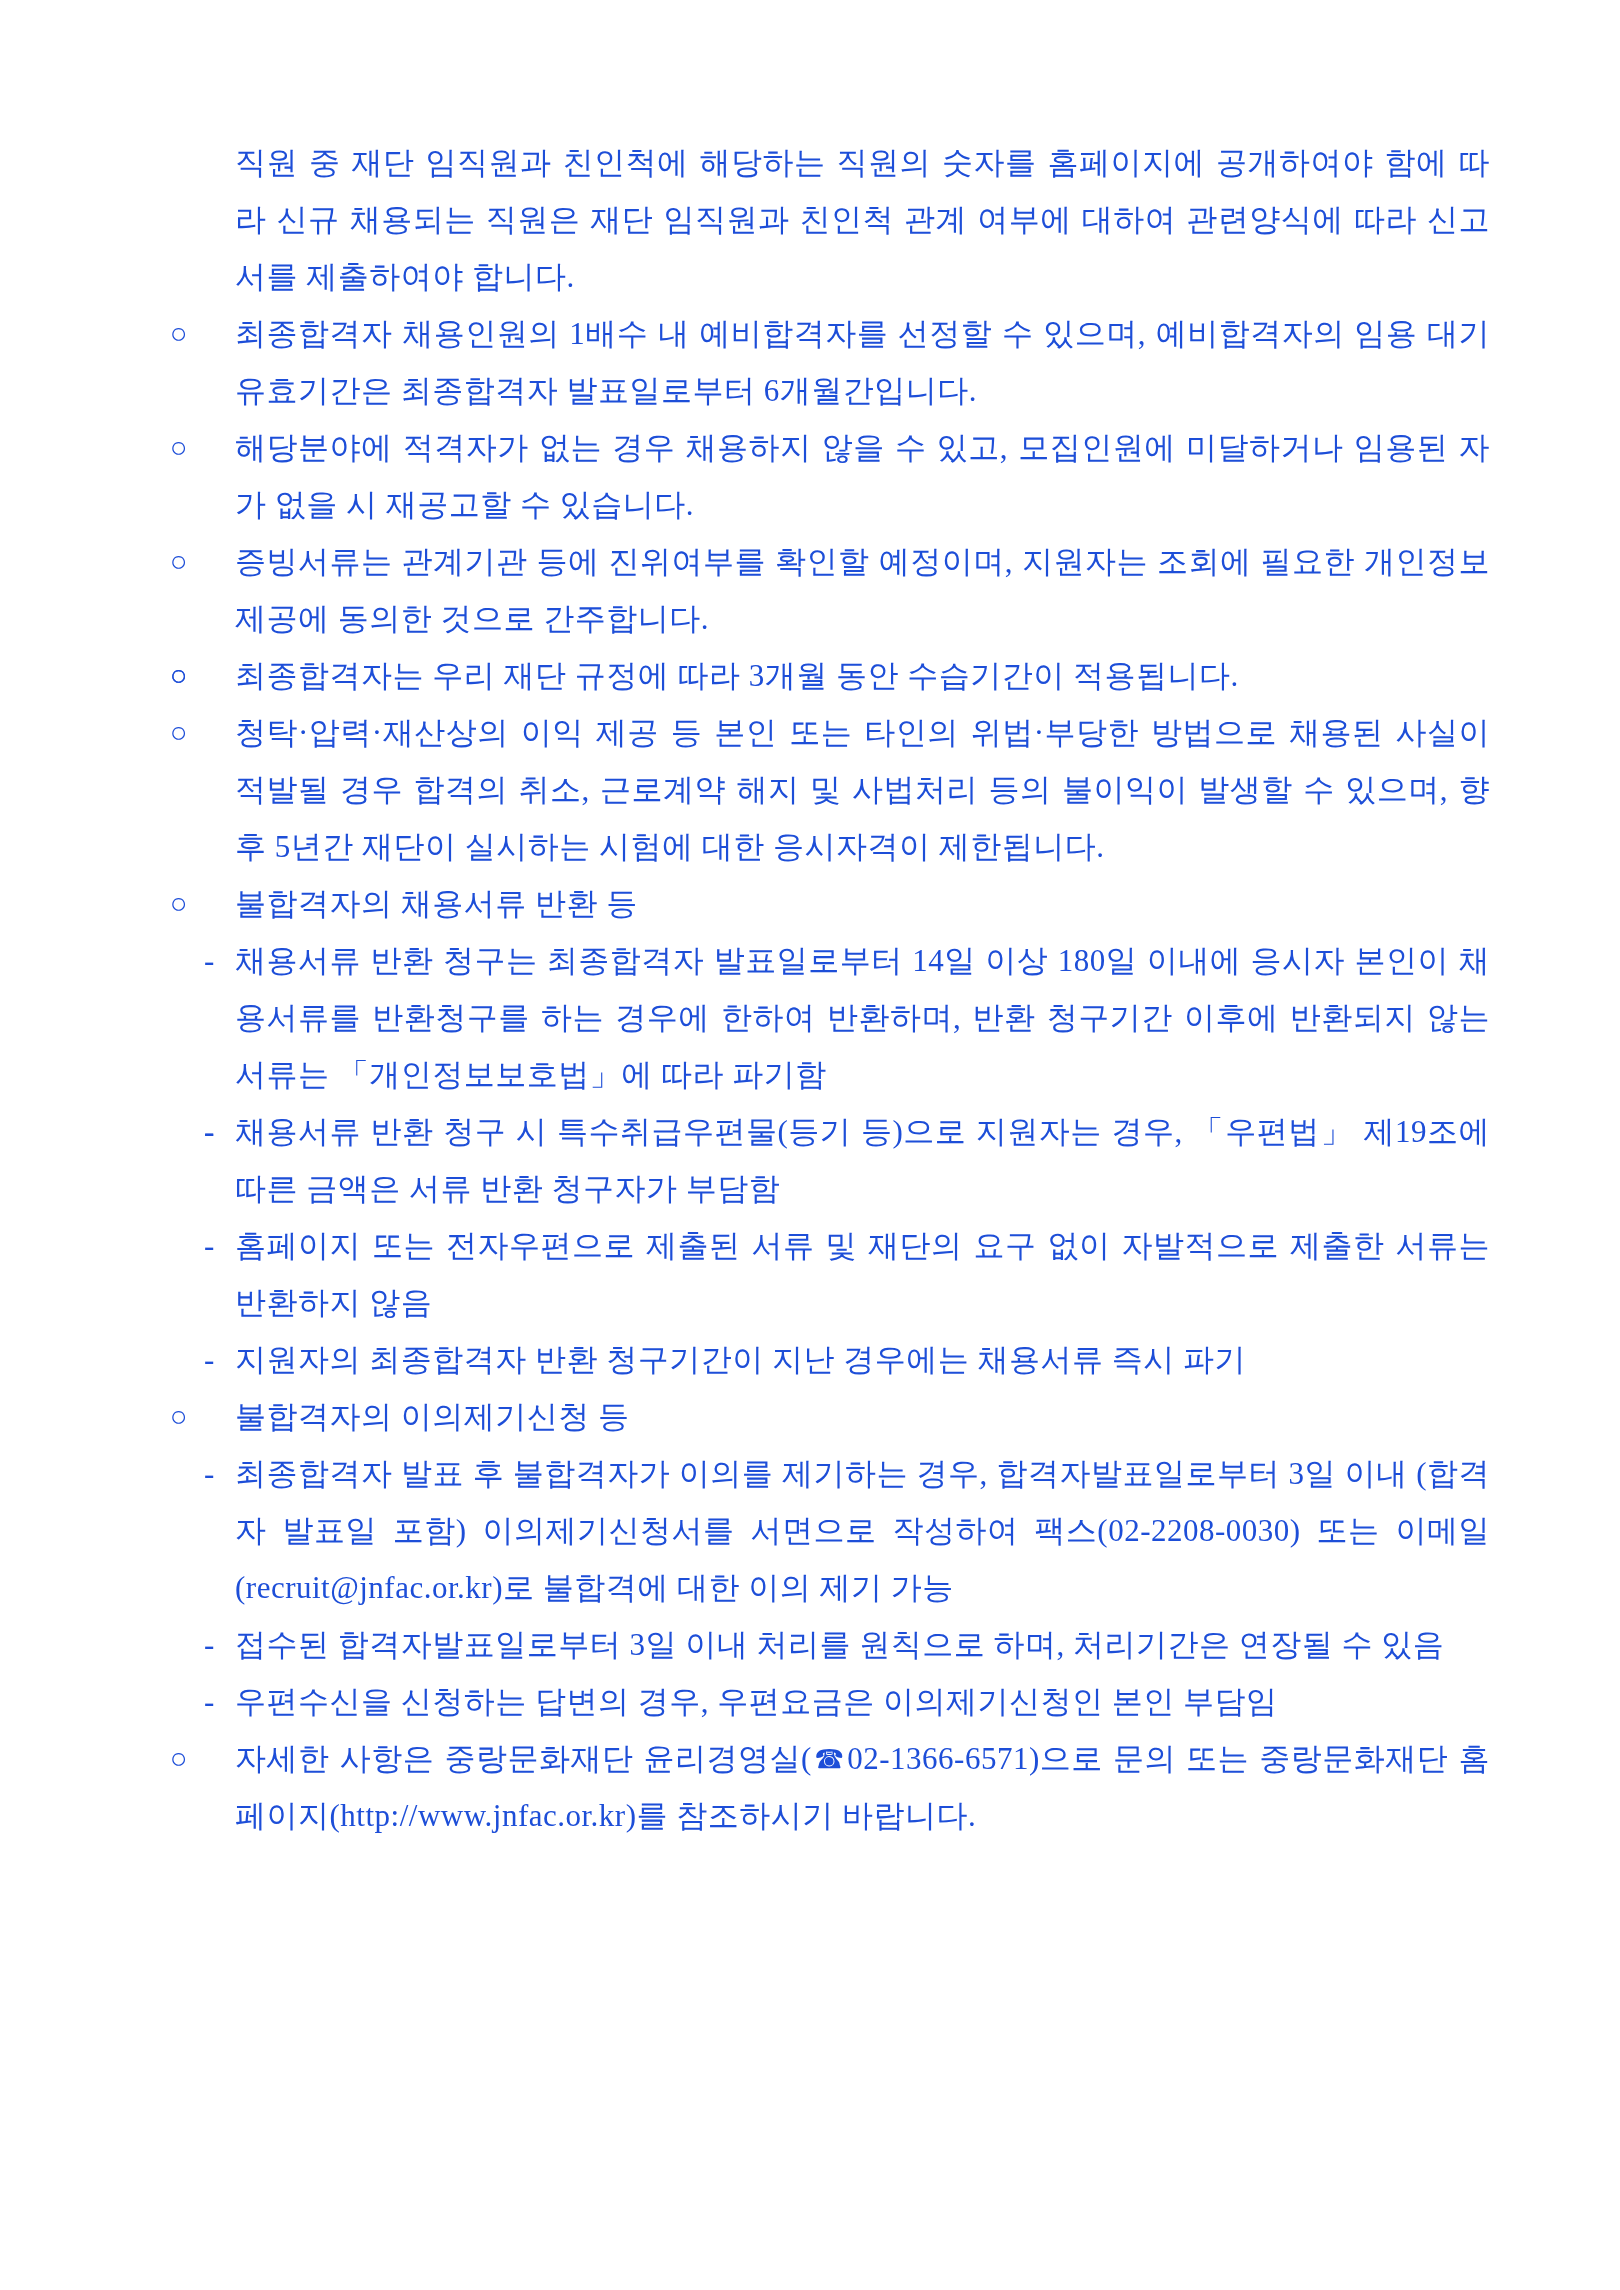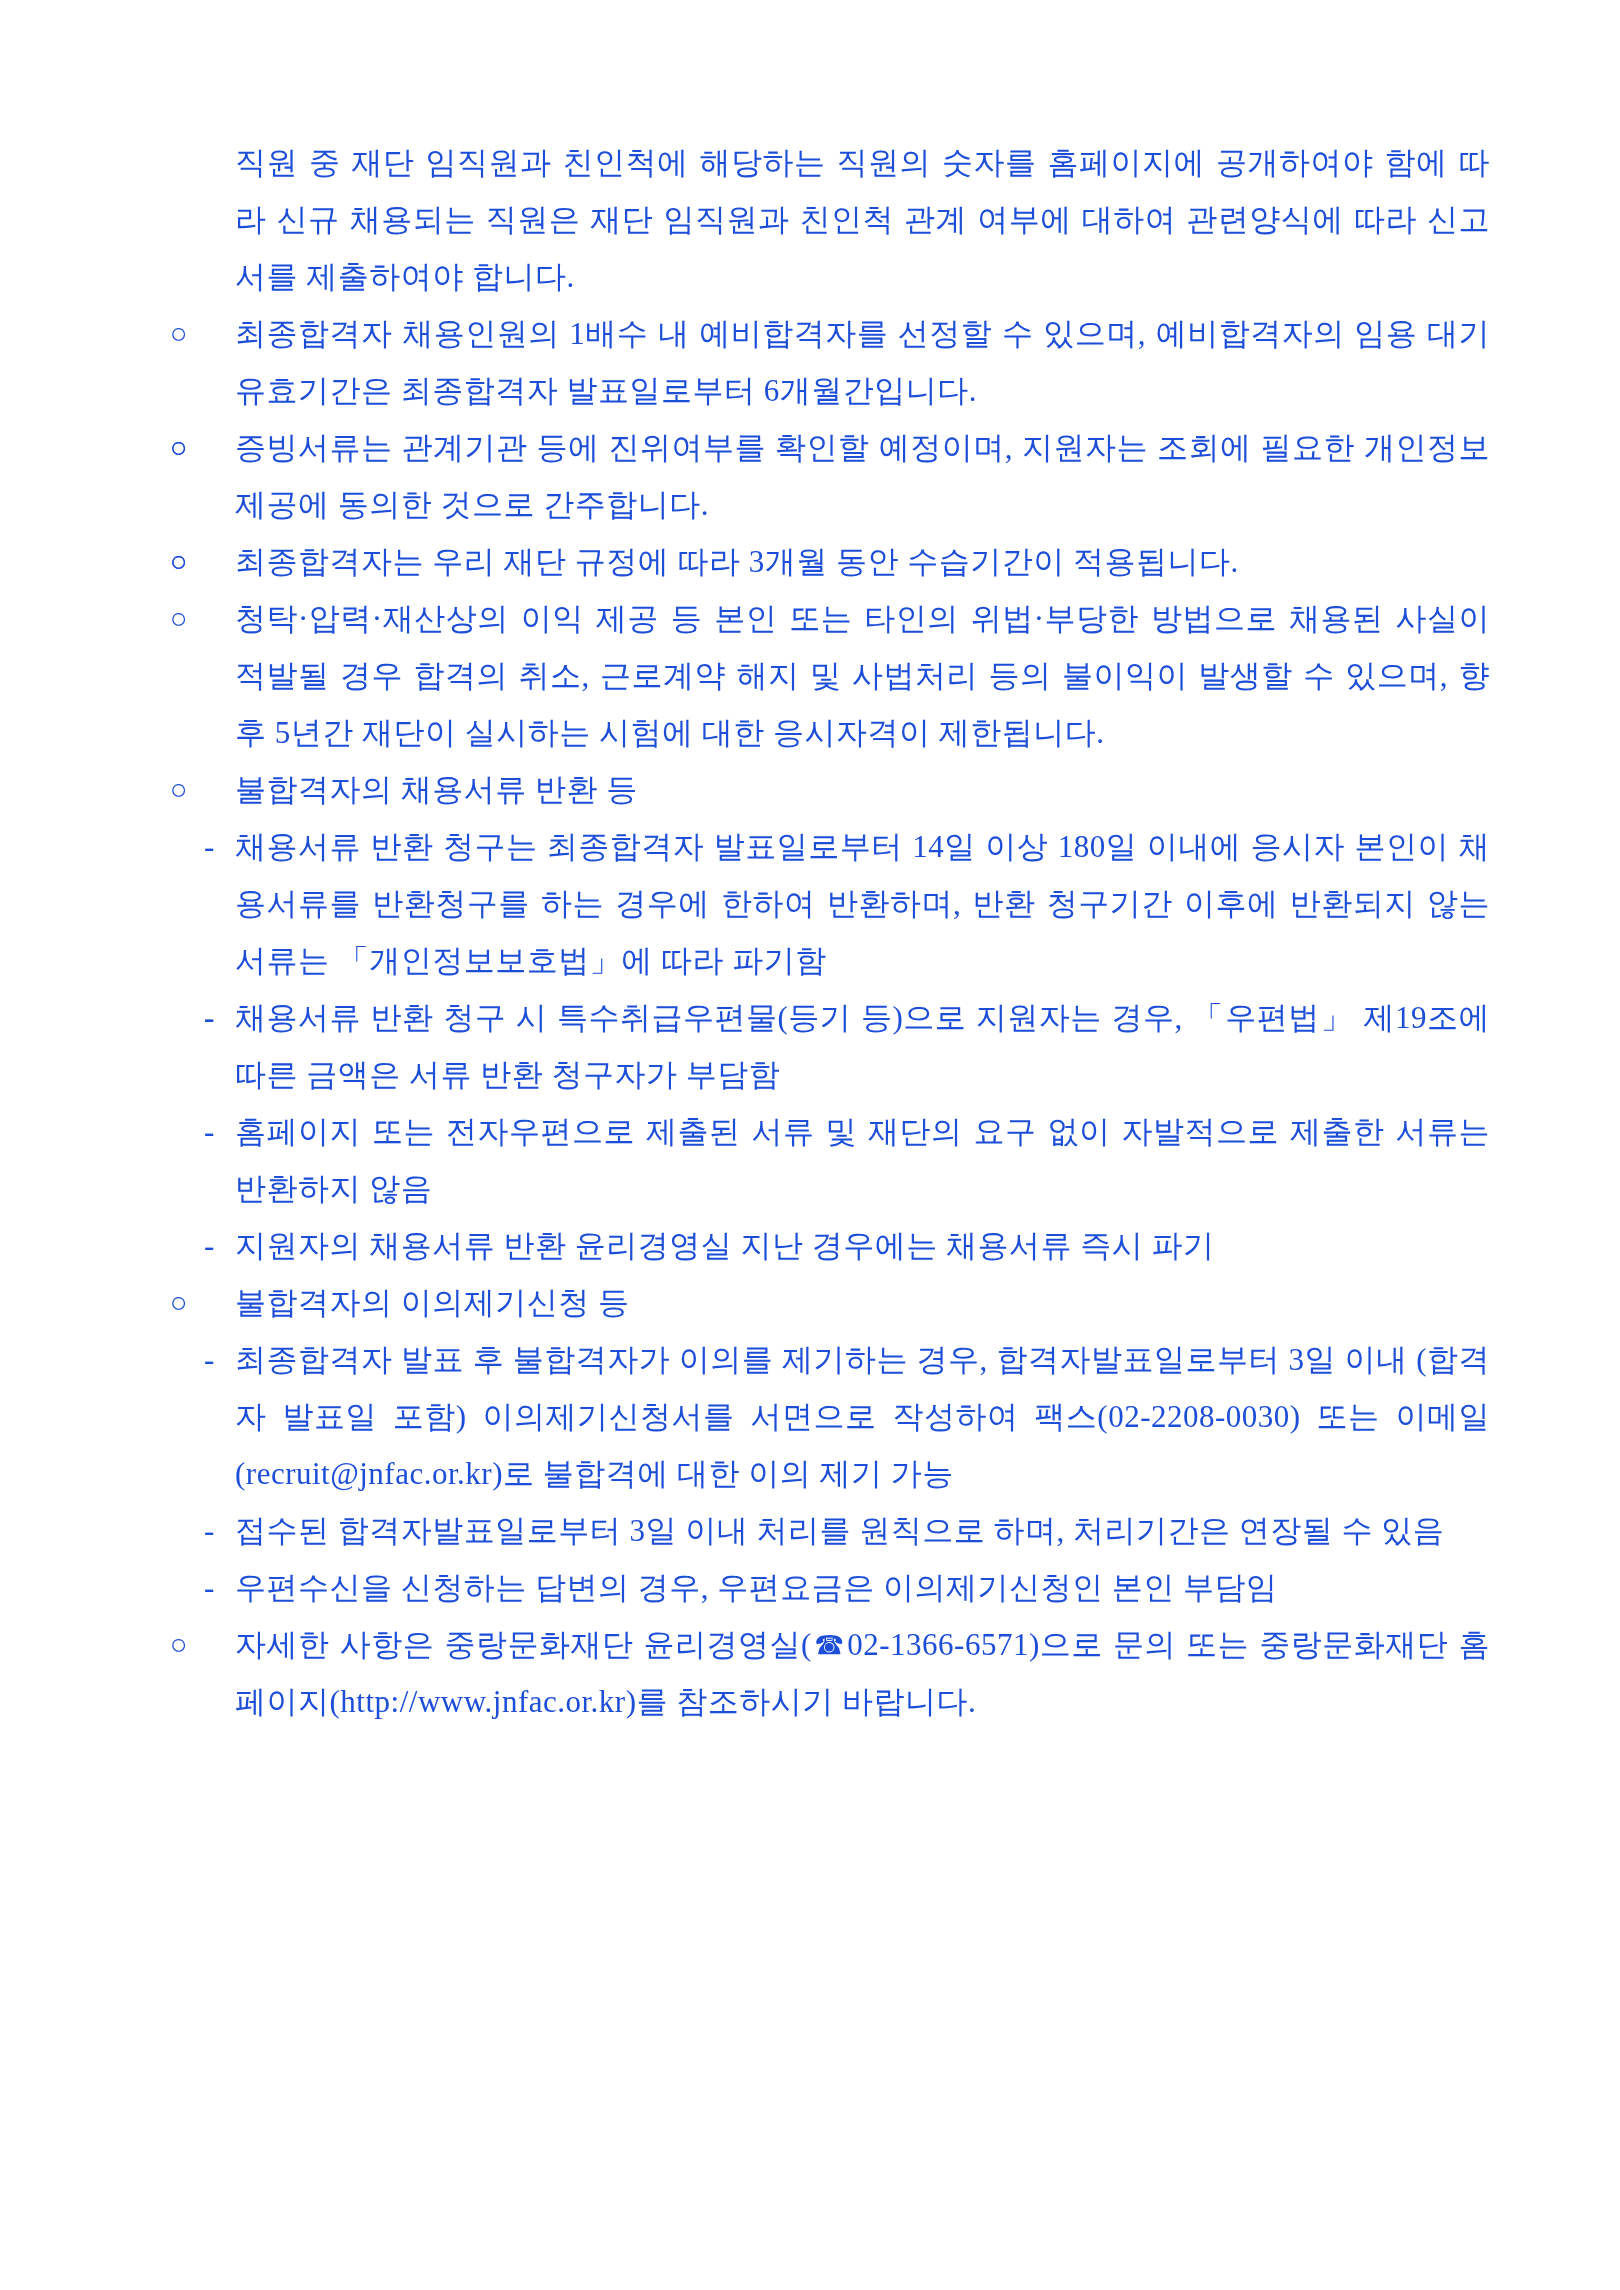--- a/index.html
+++ b/index.html
@@ -42,31 +42,31 @@
     left: -31px;
   }
 </style>
 </head>
 <body>
 
 <div class="page">
   <div class="content">
       <div class="item none"><span>직원 중 재단 임직원과 친인척에 해당하는 직원의 숫자를 홈페이지에 공개하여야 함에 따라 신규 채용되는 직원은 재단 임직원과 친인척 관계 여부에 대하여 관련양식에 따라 신고서를 제출하여야 합니다.</span></div>
       <div class="item circle"><span class="bullet">○</span><span>최종합격자 채용인원의 1배수 내 예비합격자를 선정할 수 있으며, 예비합격자의 임용 대기 유효기간은 최종합격자 발표일로부터 6개월간입니다.</span></div>
-      <div class="item circle"><span class="bullet">○</span></div>
+      <div class="item circle"><span class="bullet">○</span><span>해당분야에 적격자가 없는 경우 채용하지 않을 수 있고, 모집인원에 미달하거나 임용된 자가 없을 시 재공고할 수 있습니다.</span></div>
       <div class="item circle"><span class="bullet">○</span><span>증빙서류는 관계기관 등에 진위여부를 확인할 예정이며, 지원자는 조회에 필요한 개인정보제공에 동의한 것으로 간주합니다.</span></div>
       <div class="item circle"><span class="bullet">○</span></div>
       <div class="item circle"><span class="bullet">○</span><span>최종합격자는 우리 재단 규정에 따라 3개월 동안 수습기간이 적용됩니다.</span></div>
       <div class="item circle"><span class="bullet">○</span><span>청탁·압력·재산상의 이익 제공 등 본인 또는 타인의 위법·부당한 방법으로 채용된 사실이 적발될 경우 합격의 취소, 근로계약 해지 및 사법처리 등의 불이익이 발생할 수 있으며, 향후 5년간 재단이 실시하는 시험에 대한 응시자격이 제한됩니다.</span></div>
       <div class="item circle"><span class="bullet">○</span><span>불합격자의 채용서류 반환 등</span></div>
       <div class="item dash"><span class="bullet">-</span><span>채용서류 반환 청구는 최종합격자 발표일로부터 14일 이상 180일 이내에 응시자 본인이 채용서류를 반환청구를 하는 경우에 한하여 반환하며, 반환 청구기간 이후에 반환되지 않는 서류는 「개인정보보호법」에 따라 파기함</span></div>
       <div class="item dash"><span class="bullet">-</span></div>
       <div class="item dash"><span class="bullet">-</span><span>채용서류 반환 청구 시 특수취급우편물(등기 등)으로 지원자는 경우, 「우편법」 제19조에 따른 금액은 서류 반환 청구자가 부담함</span></div>
       <div class="item dash"><span class="bullet">-</span><span>홈페이지 또는 전자우편으로 제출된 서류 및 재단의 요구 없이 자발적으로 제출한 서류는 반환하지 않음</span></div>
-      <div class="item dash"><span class="bullet">-</span><span>지원자의 채용서류 반환 윤리경영실 지난 경우에는 채용서류 즉시 파기</span></div>
+      <div class="item dash"><span class="bullet">-</span><span>지원자의 최종합격자 반환 청구기간이 지난 경우에는 채용서류 즉시 파기</span></div>
       <div class="item circle"><span class="bullet">○</span><span>불합격자의 이의제기신청 등</span></div>
       <div class="item dash"><span class="bullet">-</span><span>최종합격자 발표 후 불합격자가 이의를 제기하는 경우, 합격자발표일로부터 3일 이내 (합격자 발표일 포함) 이의제기신청서를 서면으로 작성하여 팩스(02-2208-0030) 또는 이메일(recruit@jnfac.or.kr)로 불합격에 대한 이의 제기 가능</span></div>
       <div class="item dash"><span class="bullet">-</span><span>접수된 합격자발표일로부터 3일 이내 처리를 원칙으로 하며, 처리기간은 연장될 수 있음</span></div>
       <div class="item dash"><span class="bullet">-</span><span>우편수신을 신청하는 답변의 경우, 우편요금은 이의제기신청인 본인 부담임</span></div>
       <div class="item circle"><span class="bullet">○</span><span>자세한 사항은 중랑문화재단 윤리경영실(☎02-1366-6571)으로 문의 또는 중랑문화재단 홈페이지(http://www.jnfac.or.kr)를 참조하시기 바랍니다.</span></div>
     </div>
 </div>
 
 
 </body></html>

